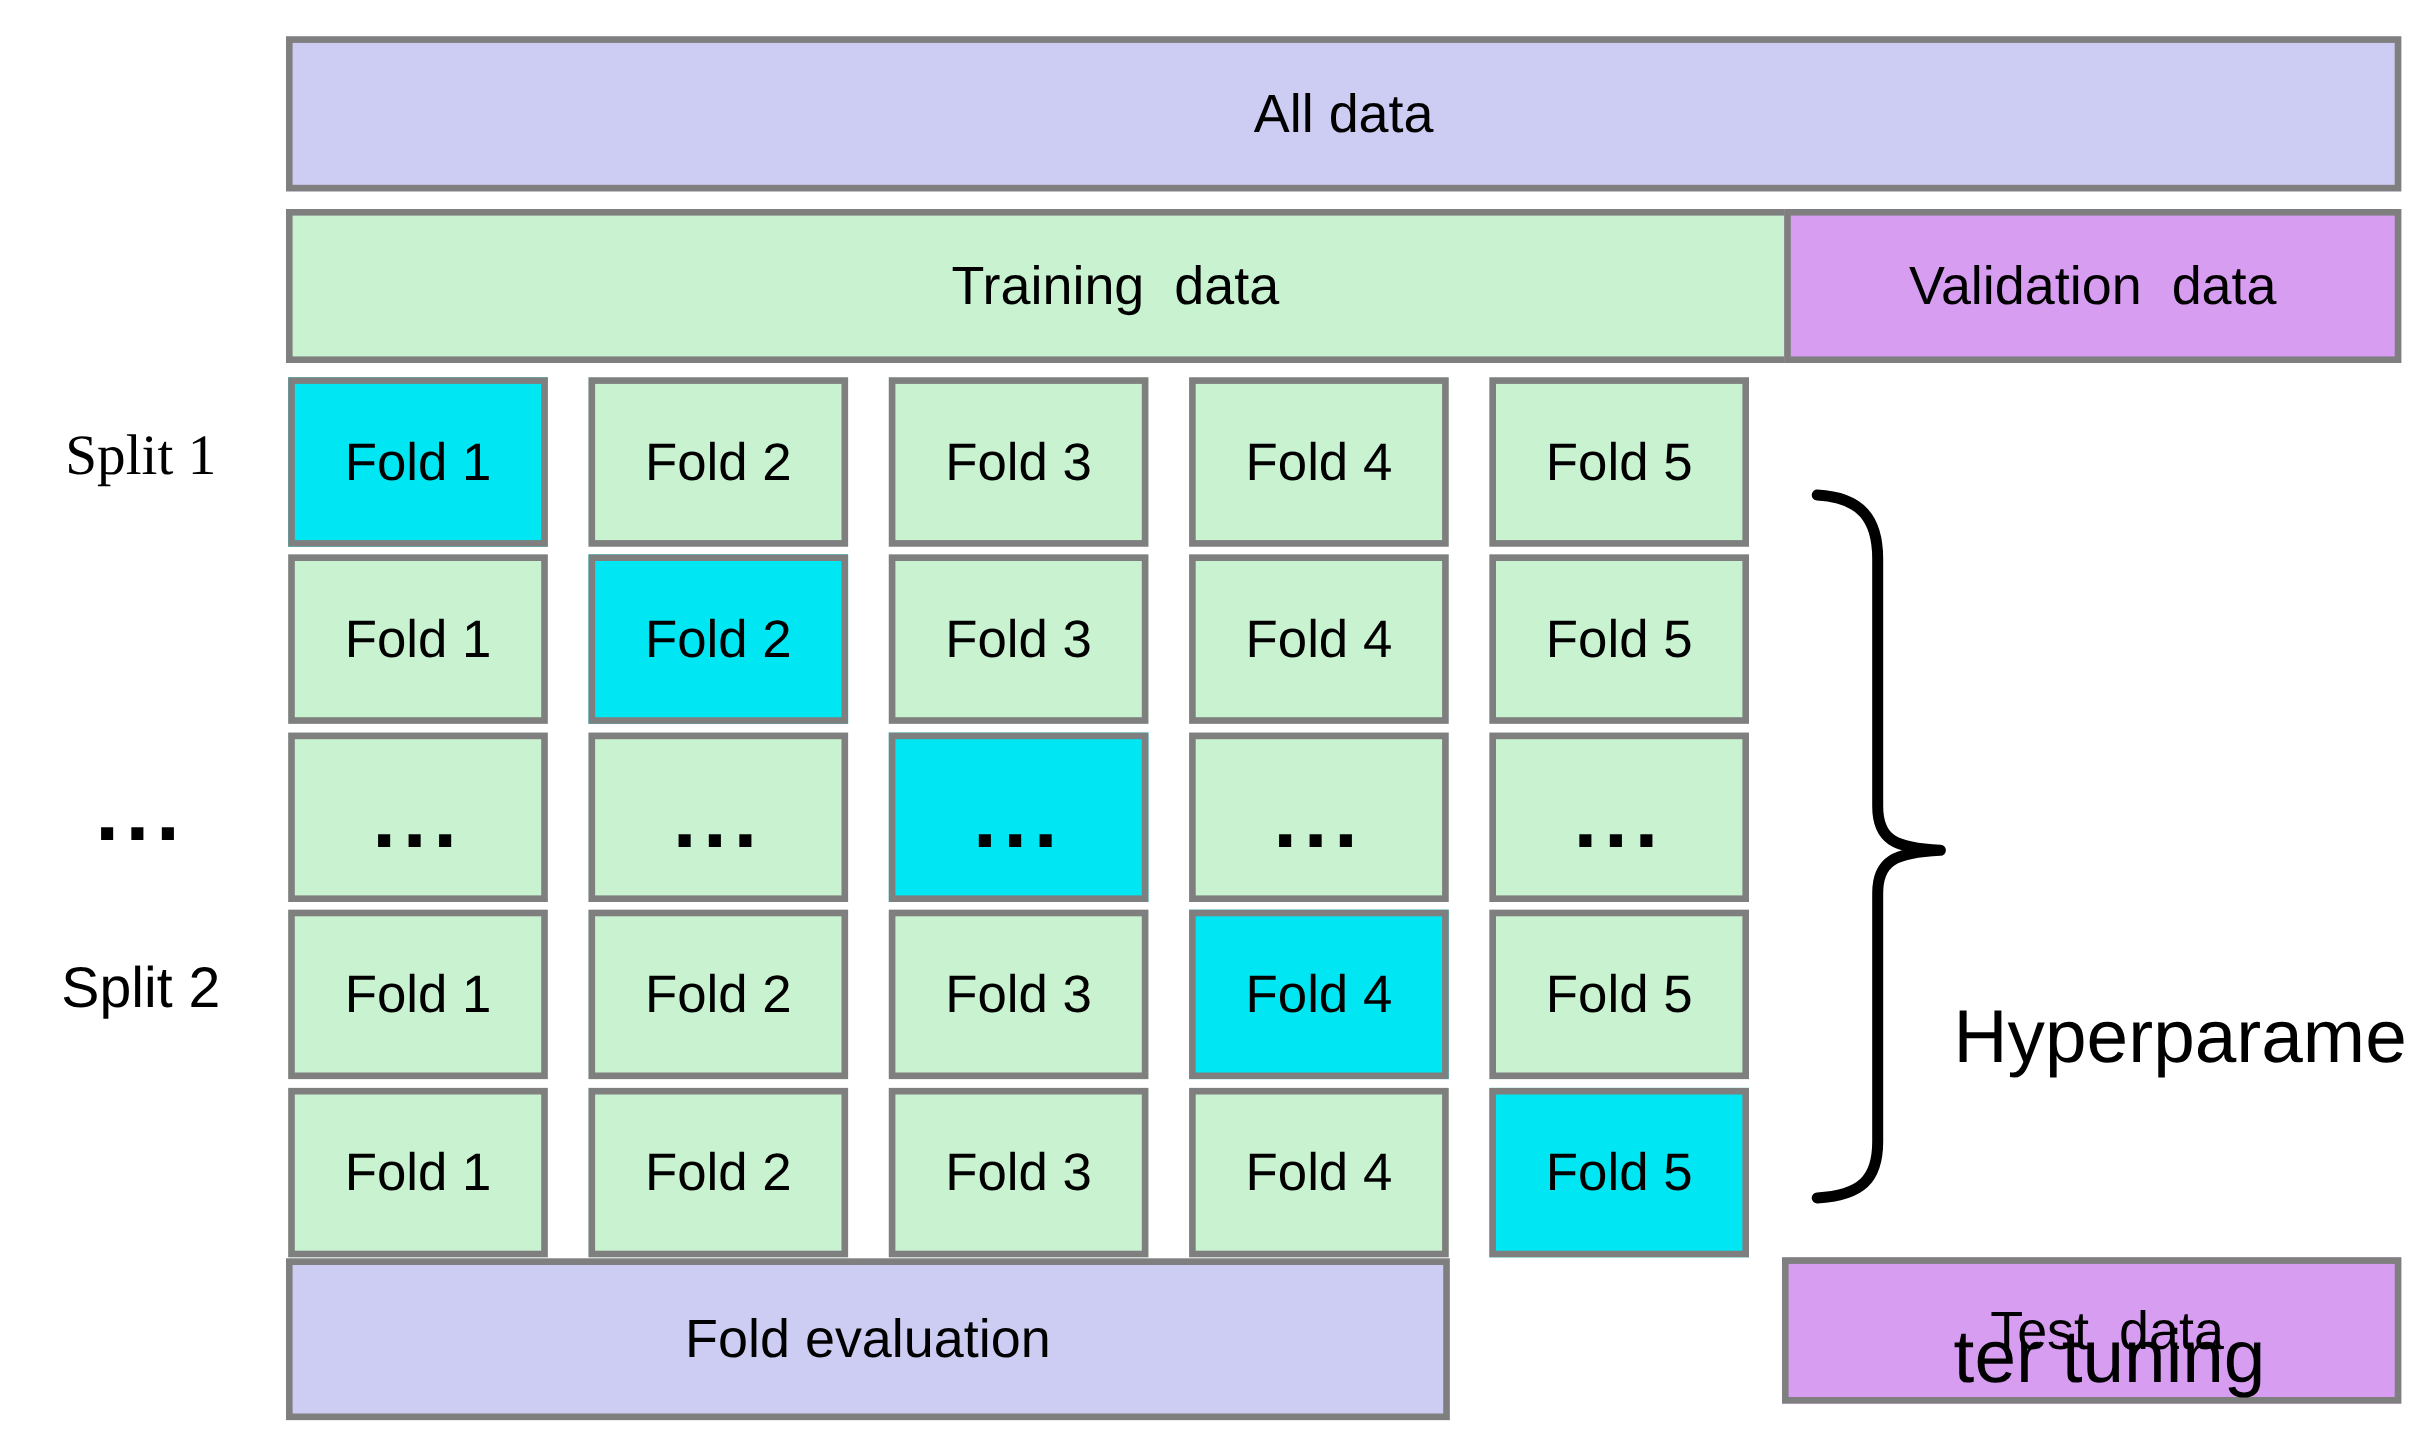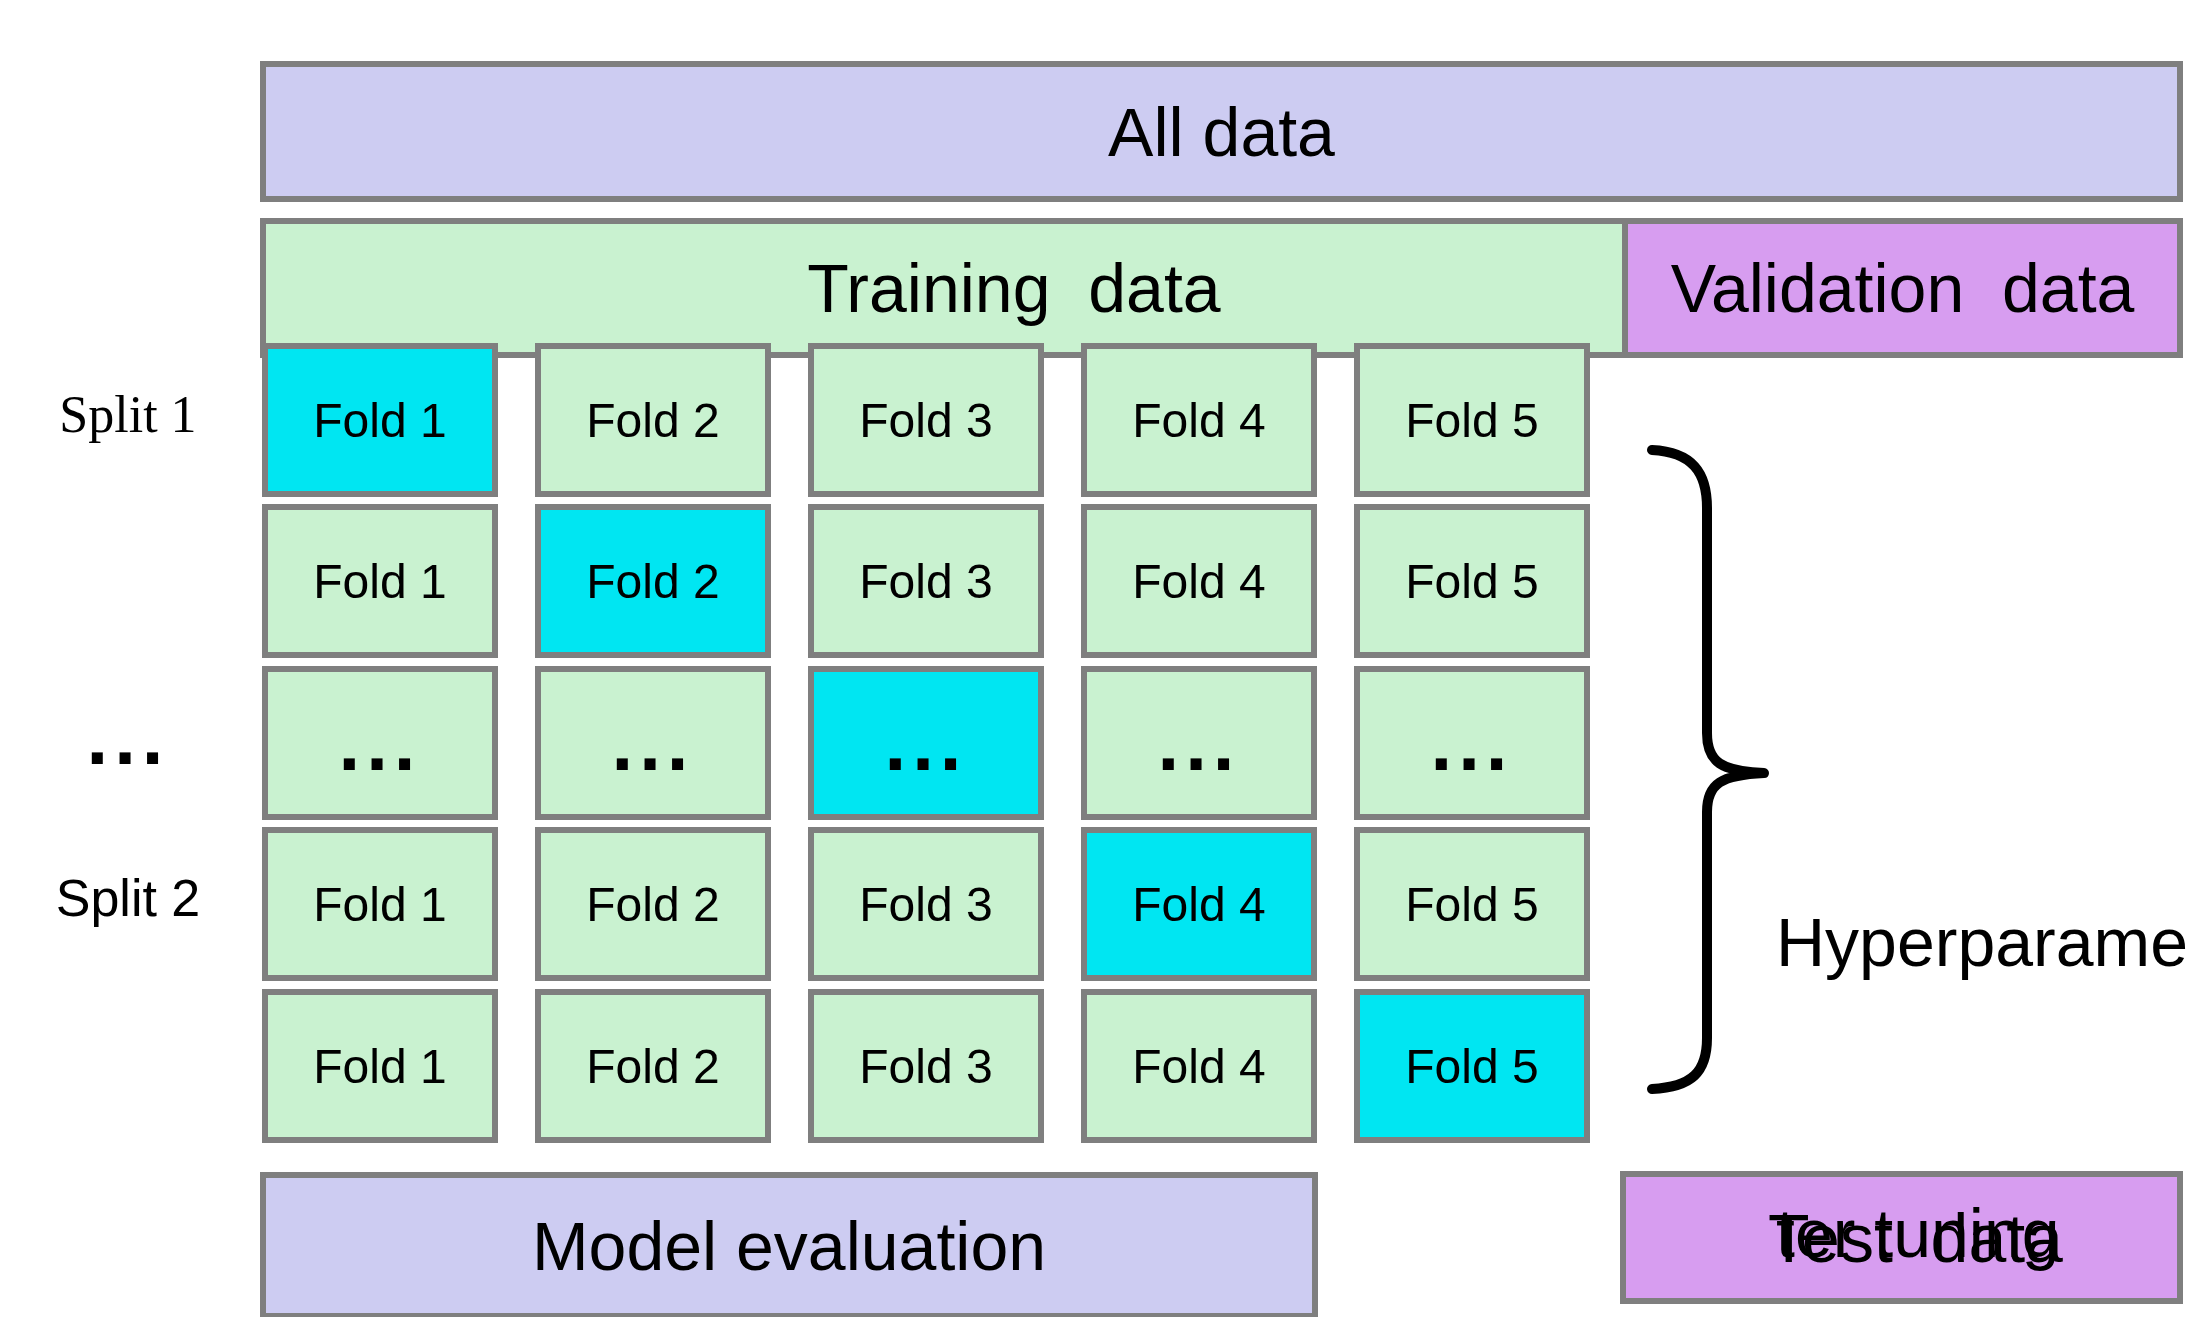--- a/index.html
+++ b/index.html
@@ -6,21 +6,21 @@
   .canvas{
     position:relative;width:2200px;height:1317px;background:#ffffff;
     font-family:"Liberation Sans",sans-serif;color:#000;overflow:hidden;
   }
   .box{
     position:absolute;box-sizing:border-box;
     border:6px solid var(--border,#7f7f7f);
     display:flex;align-items:center;justify-content:center;
     white-space:pre;
   }
-  .bar{font-size:68px;margin-top:28px;}
+  .bar{font-size:49px;}
   .lav{background:var(--lavender,#cdccf2);}
   .mint{background:var(--mint,#c9f2d0);}
   .pur{background:var(--purple,#d79df0);}
   .cell{width:236px;height:154px;font-size:48px;background:var(--mint,#c9f2d0);}
   .cell.hl{background:var(--cyan,#00e6f2);}
   .split-label{
     position:absolute;left:12px;width:232px;height:142px;
     display:flex;align-items:center;justify-content:center;
     font-size:52px;white-space:pre;
   }
@@ -107,21 +107,21 @@
   <div class="box cell" style="left:535px;top:989px;">
     <span>Fold 2</span></div>
   <div class="box cell" style="left:808px;top:989px;">
     <span>Fold 3</span></div>
   <div class="box cell" style="left:1081px;top:989px;">
     <span>Fold 4</span></div>
   <div class="box cell hl" style="left:1354px;top:989px;">
     <span>Fold 5</span></div>
 
   <div class="box bar lav" style="left:260px;top:1144px;width:1058px;height:147px;">
-    <span>Model evaluation</span>
+    <span>Fold evaluation</span>
   </div>
 
   <div class="box bar pur" style="left:1620px;top:1143px;width:563px;height:133px;padding-left:28px;">
     <span>Test  data</span>
   </div>
 
   <svg class="brace" width="2200" height="1317" viewBox="0 0 2200 1317">
     <path d="M 1652 450
              C 1692 452 1707 472 1707 508
              L 1707 733

